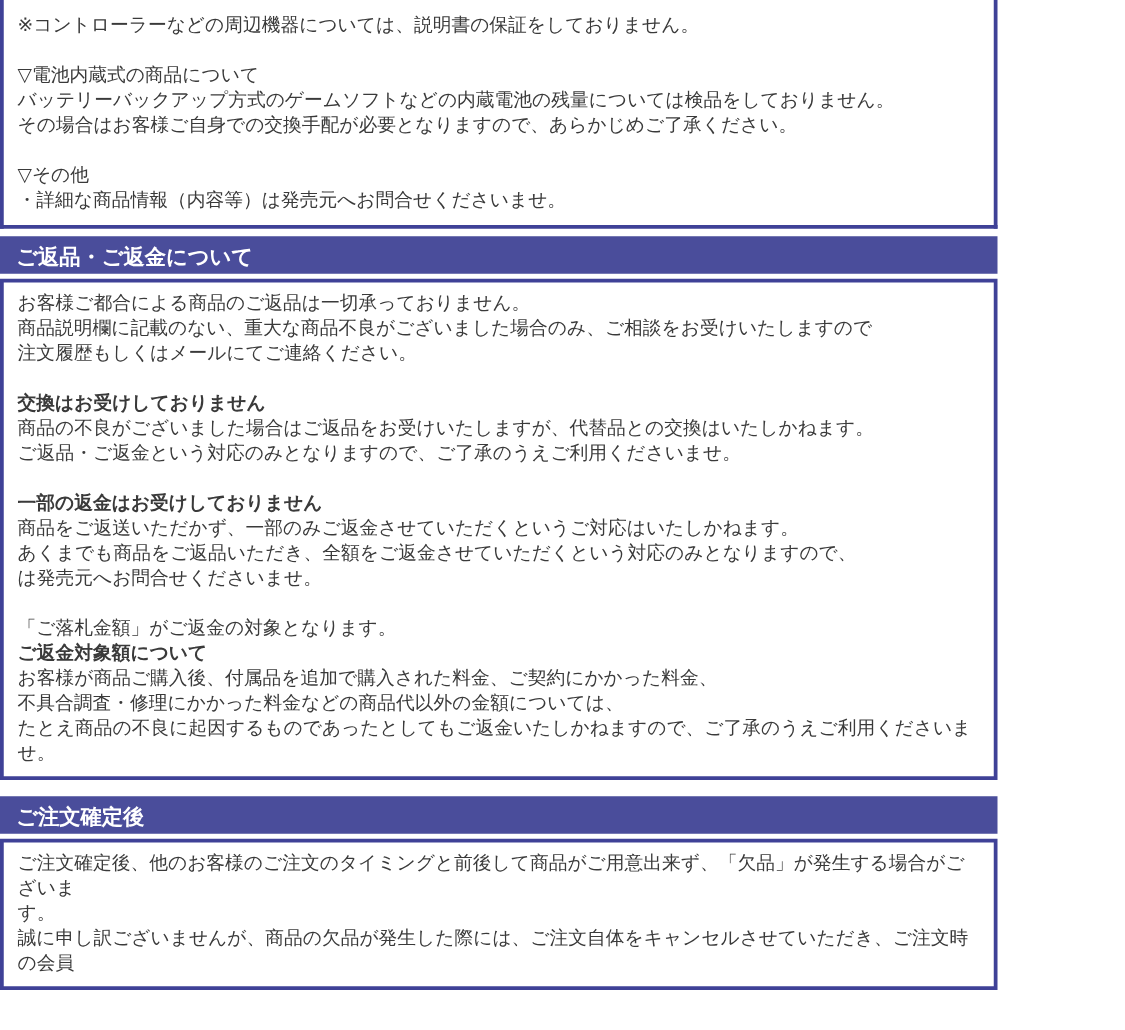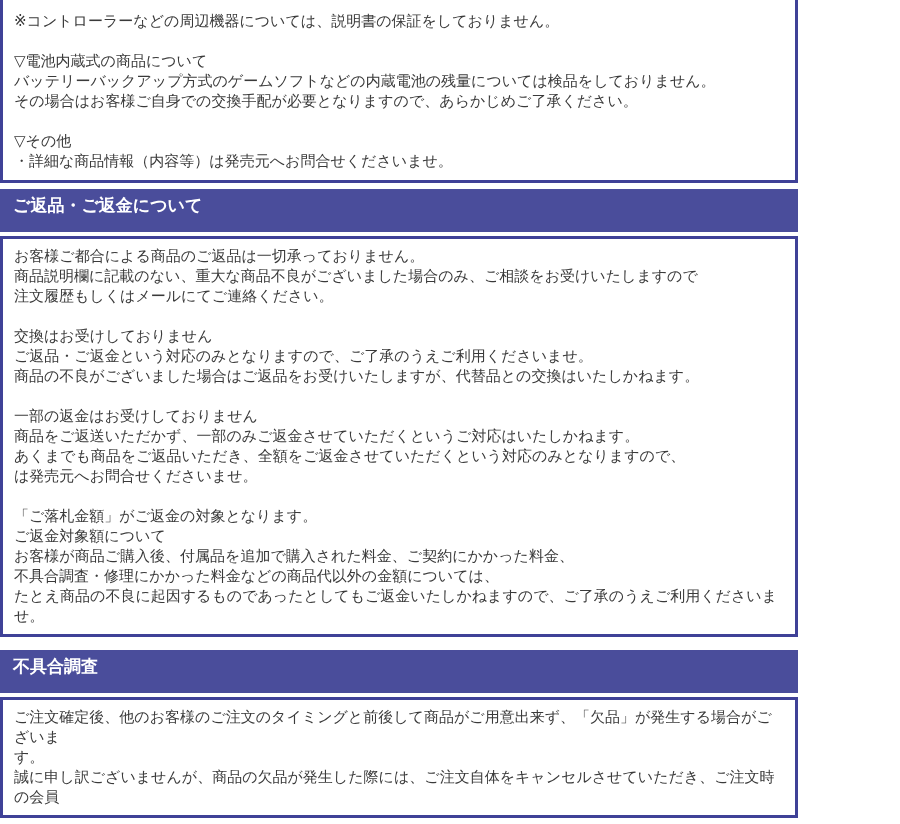--- a/index.html
+++ b/index.html
@@ -30,35 +30,35 @@
     border-top:none;
     padding-top:11px;
     padding-bottom:9px;
     margin-bottom:6px;
   }
   .section-header{
     background:var(--header-bg);
     color:var(--header-text);
     font-weight:bold;
     font-size:17px;
-    height:43px;
+    height:30px;
     line-height:33px;
     padding-left:13px;
     margin-bottom:4px;
   }
   .section-header.gap-above{
     margin-top:13px;
   }
   .line{
     min-height:20px;
     line-height:20px;
     white-space:pre-wrap;
   }
   .line.bold{
-    font-weight:normal;
+    font-weight:bold;
   }
   .line.blank{
     height:20px;
   }
 </style>
 </head>
 <body>
 
 <div class="page">
 
@@ -79,38 +79,38 @@
     <span>ご返品・ご返金について</span>
   </div>
 
   <section class="box">
     <div class="box-body">
         <div class="line">お客様ご都合による商品のご返品は一切承っておりません。</div>
         <div class="line">商品説明欄に記載のない、重大な商品不良がございました場合のみ、ご相談をお受けいたしますので</div>
         <div class="line">注文履歴もしくはメールにてご連絡ください。</div>
         <div class="line blank"></div>
         <div class="line bold">交換はお受けしておりません</div>
+        <div class="line">商品の不良がございました場合はご返品をお受けいたしますが、代替品との交換はいたしかねます。</div>
         <div class="line">ご返品・ご返金という対応のみとなりますので、ご了承のうえご利用くださいませ。</div>
-        <div class="line">商品の不良がございました場合はご返品をお受けいたしますが、代替品との交換はいたしかねます。</div>
         <div class="line blank"></div>
         <div class="line bold">一部の返金はお受けしておりません</div>
         <div class="line">商品をご返送いただかず、一部のみご返金させていただくというご対応はいたしかねます。</div>
         <div class="line">あくまでも商品をご返品いただき、全額をご返金させていただくという対応のみとなりますので、</div>
         <div class="line">は発売元へお問合せくださいませ。</div>
         <div class="line blank"></div>
         <div class="line">「ご落札金額」がご返金の対象となります。</div>
         <div class="line bold">ご返金対象額について</div>
         <div class="line">お客様が商品ご購入後、付属品を追加で購入された料金、ご契約にかかった料金、</div>
         <div class="line">不具合調査・修理にかかった料金などの商品代以外の金額については、</div>
         <div class="line">たとえ商品の不良に起因するものであったとしてもご返金いたしかねますので、ご了承のうえご利用くださいませ。</div>
       </div>
   </section>
 
   <div class="section-header gap-above">
-    <span>不具合調査</span>
+    <span>ご注文確定後</span>
   </div>
 
   <section class="box">
     <div class="box-body">
         <div class="line">ご注文確定後、他のお客様のご注文のタイミングと前後して商品がご用意出来ず、「欠品」が発生する場合がございま</div>
         <div class="line">す。</div>
         <div class="line">誠に申し訳ございませんが、商品の欠品が発生した際には、ご注文自体をキャンセルさせていただき、ご注文時の会員</div>
       </div>
   </section>
 

